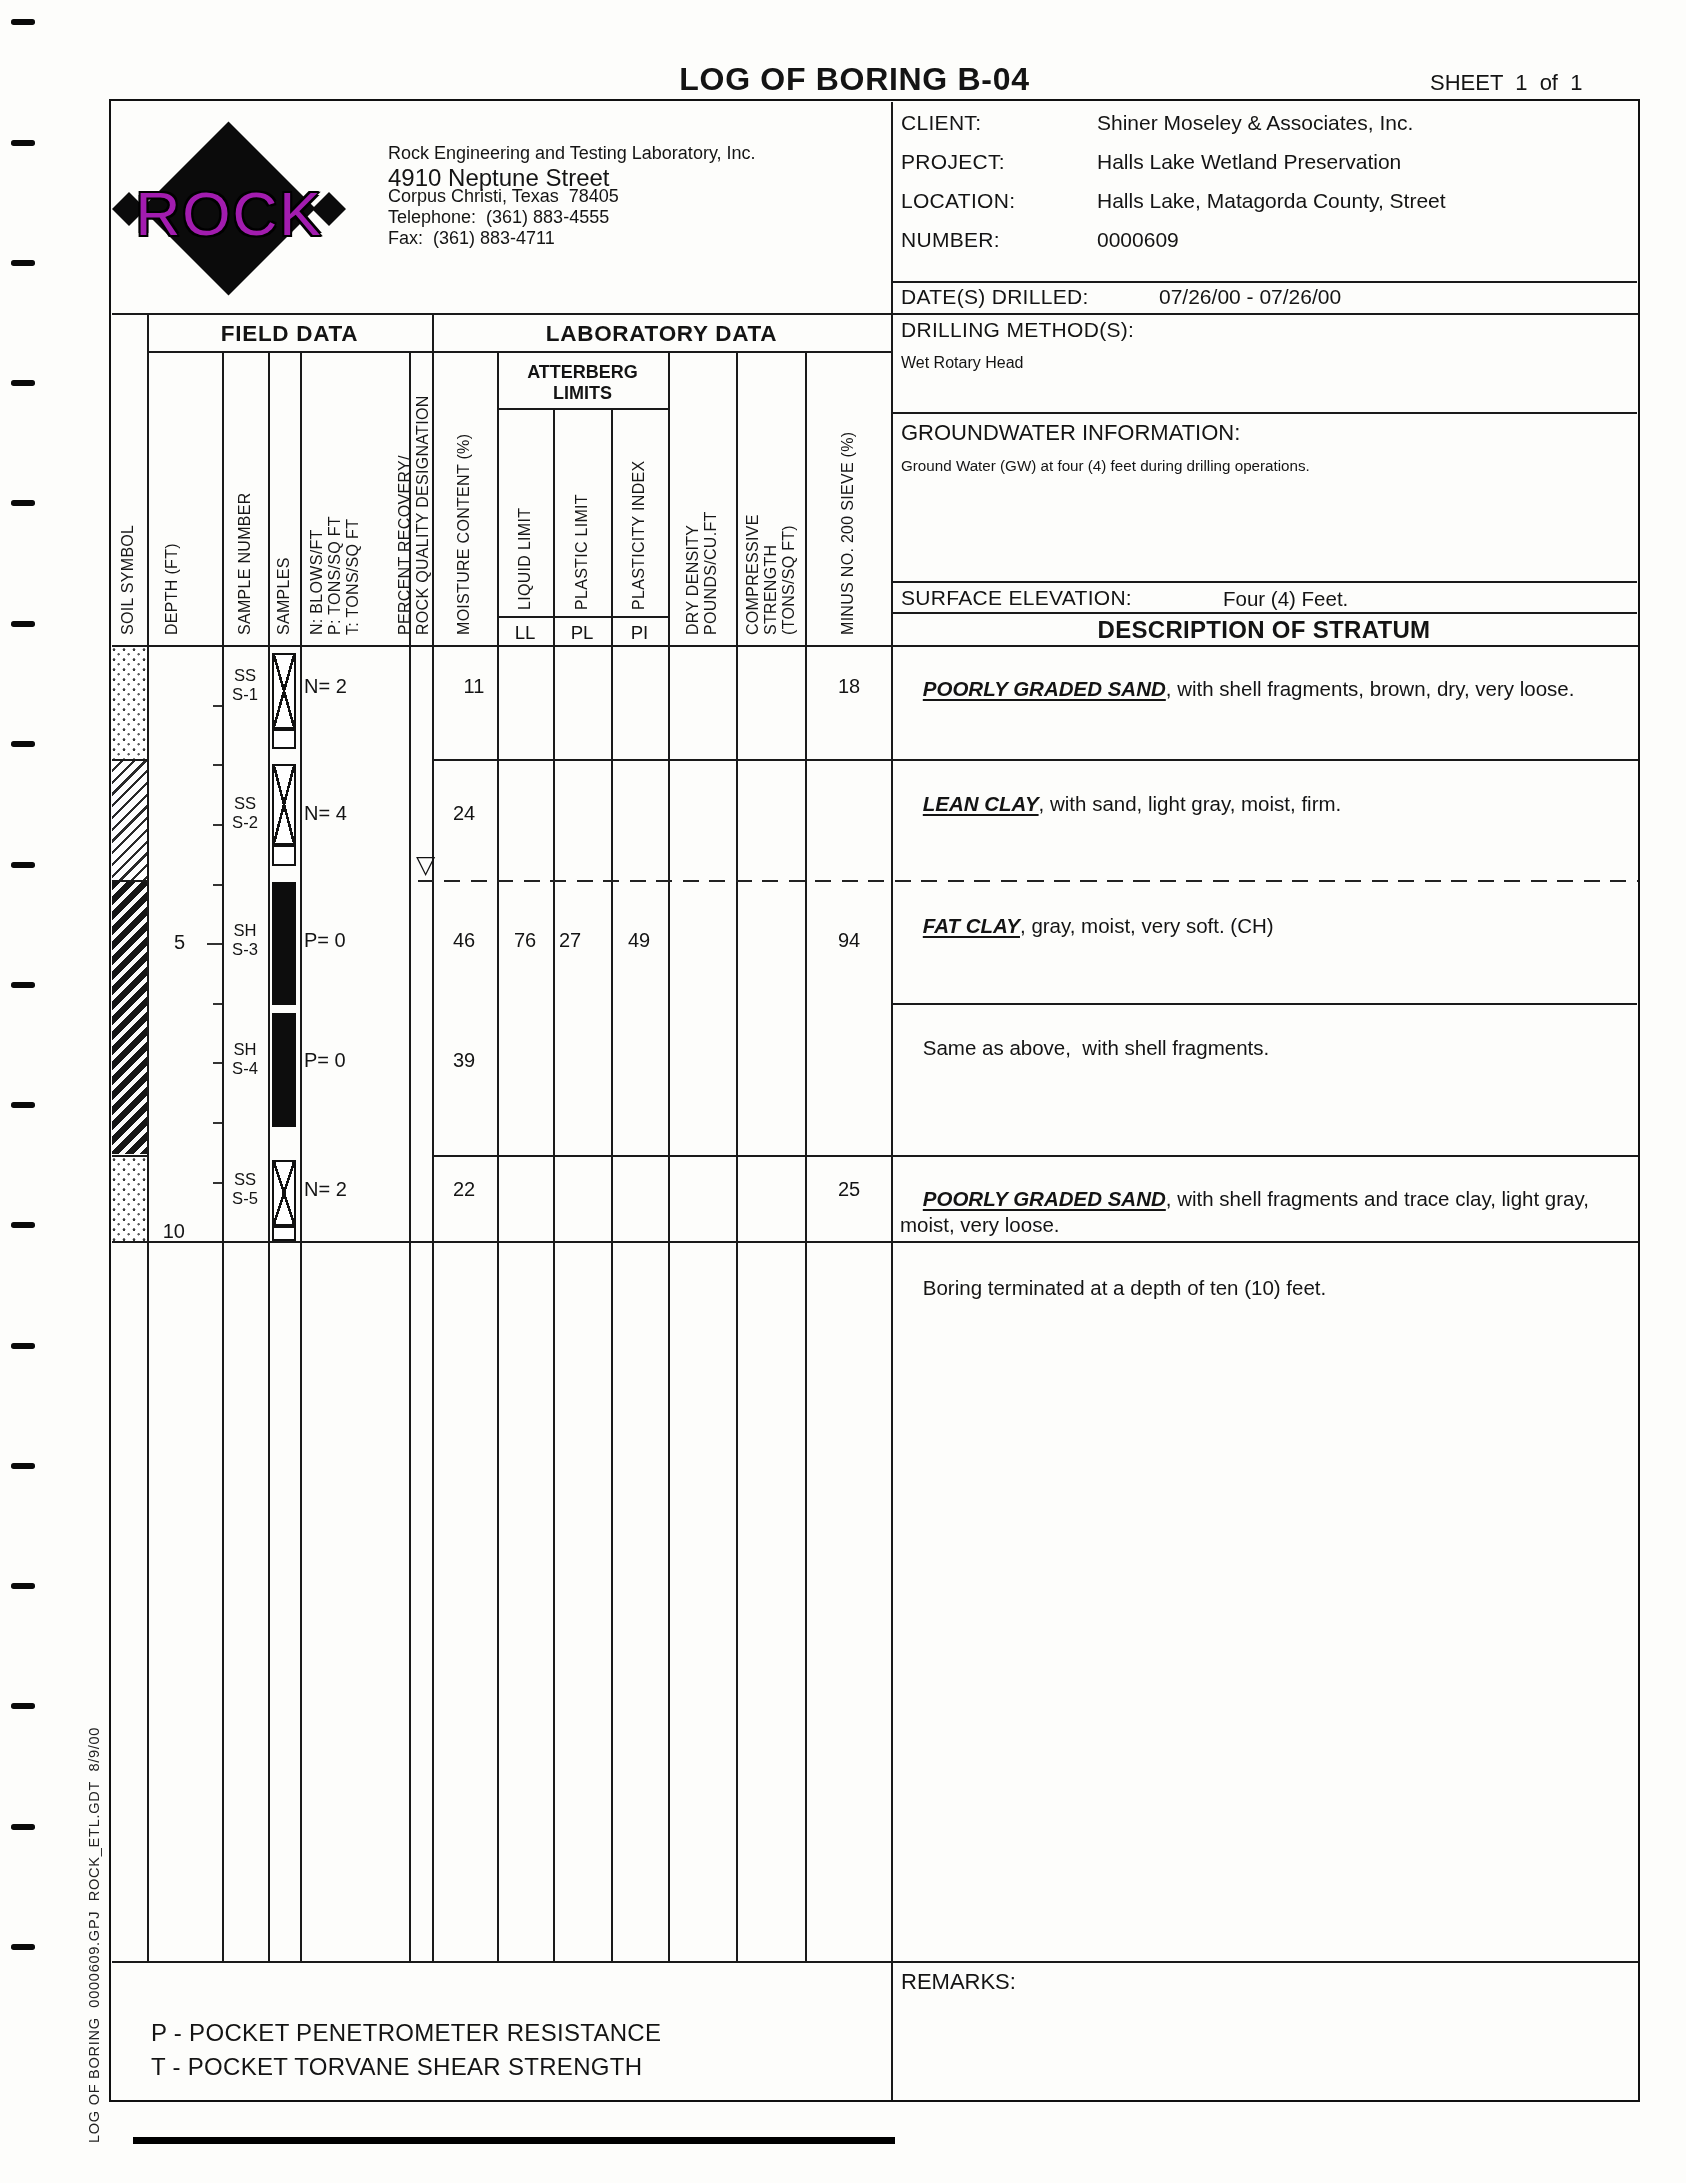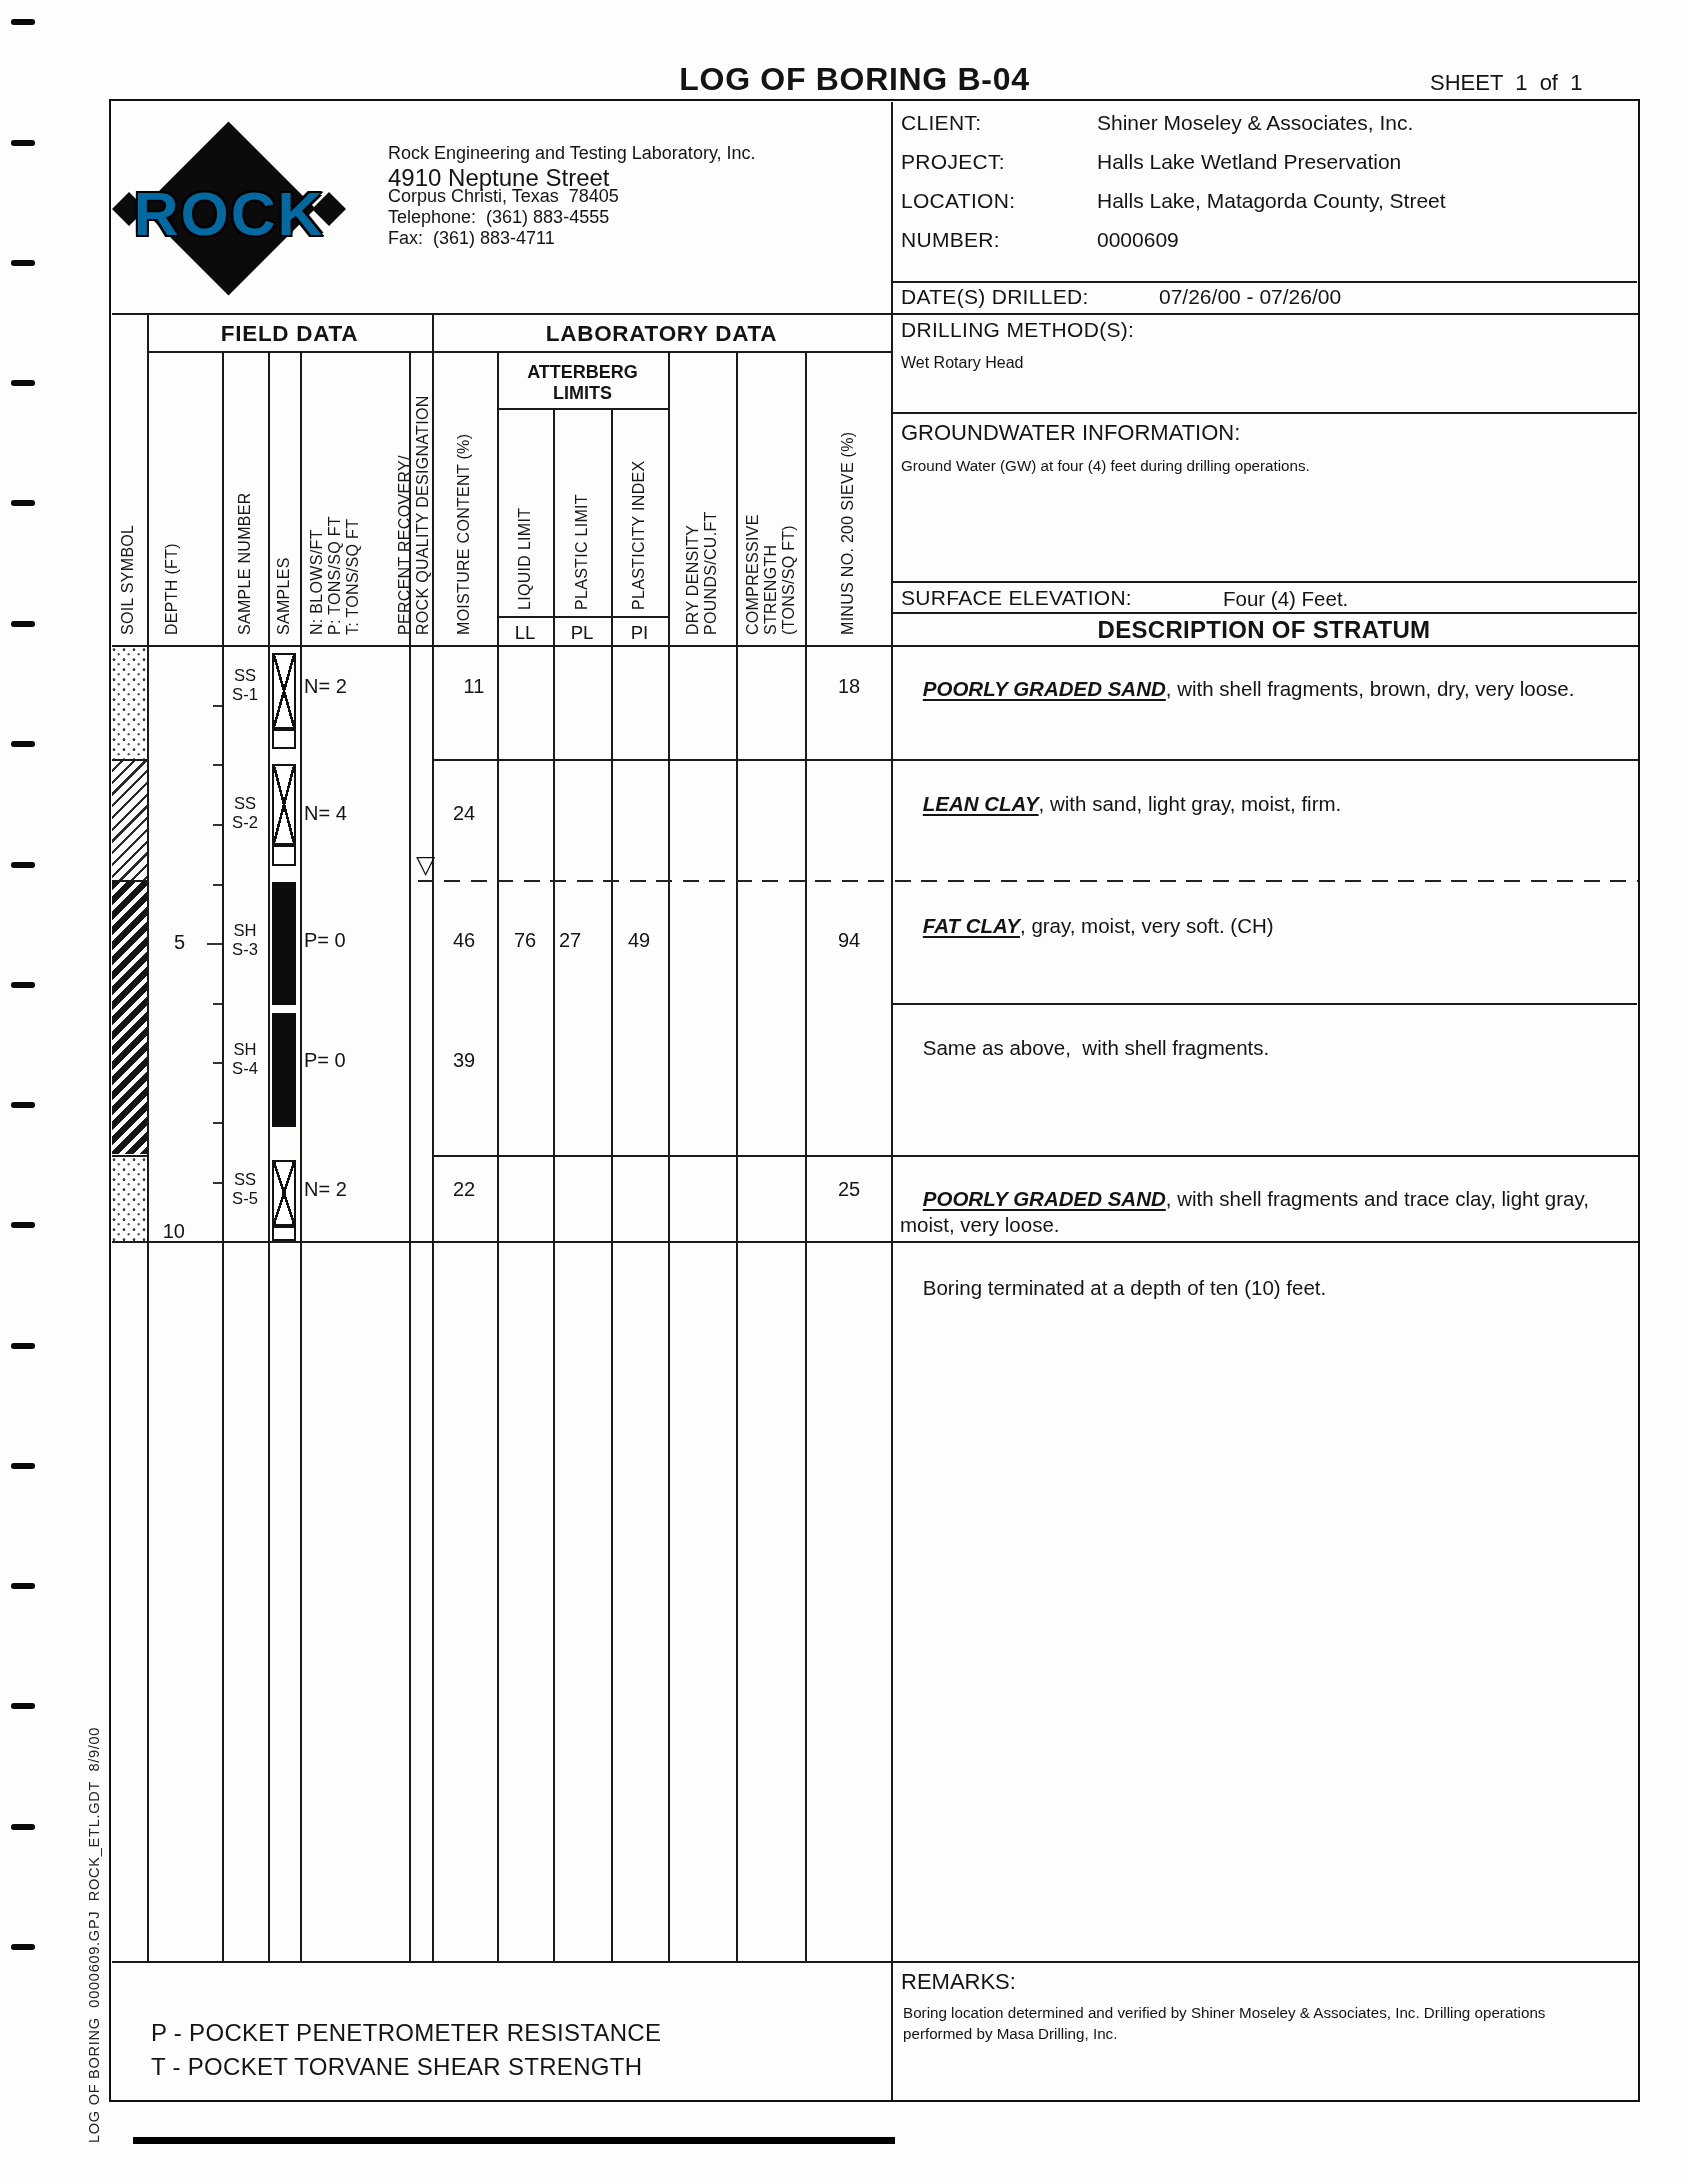--- a/index.html
+++ b/index.html
@@ -44,21 +44,21 @@
   .pat-ch { background-color:#fff; background-image:repeating-linear-gradient(135deg, #161616 0 6px, #fbfbfb 6px 10.6px); }
   .dashline {
     position:absolute; height:2px;
     background:repeating-linear-gradient(90deg, #222 0 16px, transparent 16px 26.5px);
   }
   .tick { position:absolute; height:2px; background:#333; }
   .scanmark { position:absolute; left:10.6px; width:24px; height:6px; background:#0a0a0a; border-radius:2.7px; }
   .logo-diamond { position:absolute; background:#0b0b0b; transform:rotate(45deg); }
   .logo-text {
     position:absolute; left:123px; top:178px; width:212px; text-align:center;
-    font-size:62px; font-weight:700; letter-spacing:2px; color:#0369a1;
+    font-size:62px; font-weight:400; letter-spacing:2px; color:#a21caf;
     -webkit-text-stroke:2.7px #000; paint-order:stroke fill;
     text-shadow:-2px -2px 0 #000, 2px -2px 0 #000, -2px 2px 0 #000, 2px 2px 0 #000;
   }
   .gw { position:absolute; font-size:25px; line-height:25px; color:#111; }
 </style>
 </head>
 <body>
 
 <div class="page">
 
@@ -266,18 +266,17 @@
   <div class="desc" style="top:1160px;">
     <span class="stratum-name">POORLY GRADED SAND</span><span>, with shell fragments and trace clay, light gray, moist, very loose.</span>
   </div>
   <div class="desc" style="top:1249px;">
     <span>Boring terminated at a depth of ten (10) feet.</span>
   </div>
 
   <div class="abs" style="left:151px; top:2019px; font-size:24px; letter-spacing:0.3px;">P - POCKET PENETROMETER RESISTANCE</div>
   <div class="abs" style="left:151px; top:2053px; font-size:24px; letter-spacing:0.3px;">T - POCKET TORVANE SHEAR STRENGTH</div>
   <div class="abs" style="left:901px; top:1969px; font-size:22px;">REMARKS:</div>
-  <div class="abs" style="left:903px; top:2003px; width:650px; font-size:15.2px; line-height:20.5px;">Boring location determined and verified by Shiner Moseley &amp; Associates, Inc. Drilling operations performed by Masa Drilling, Inc.</div>
 
   <div class="vlabel" style="left:85px; top:2143px; font-size:14.6px; letter-spacing:0.7px; color:#222;">LOG OF BORING  0000609.GPJ  ROCK_ETL.GDT  8/9/00</div>
 
 </div>
 
 
 </body></html>

